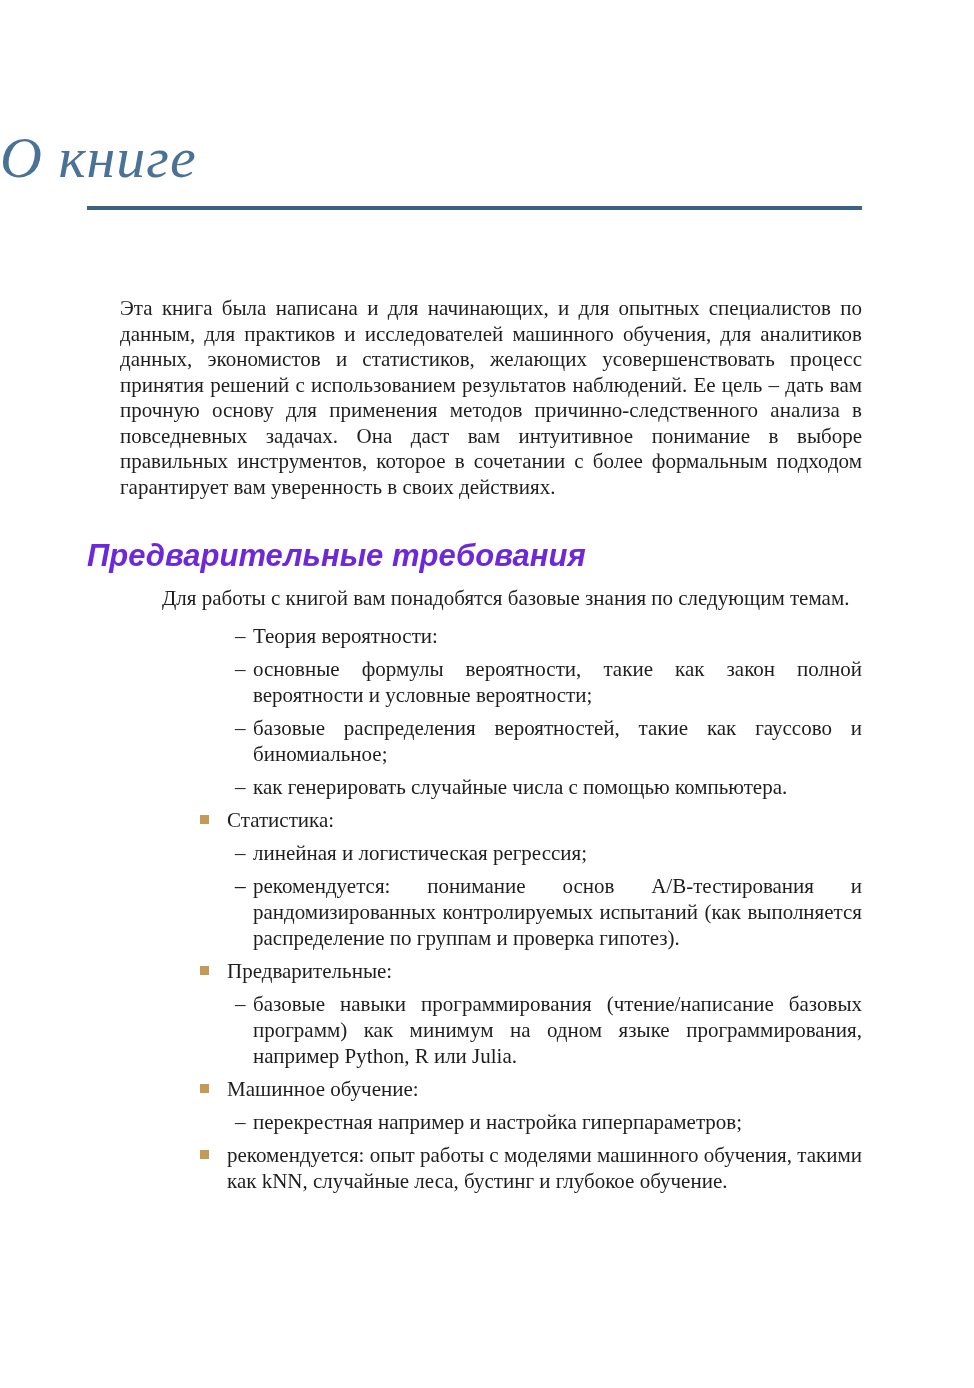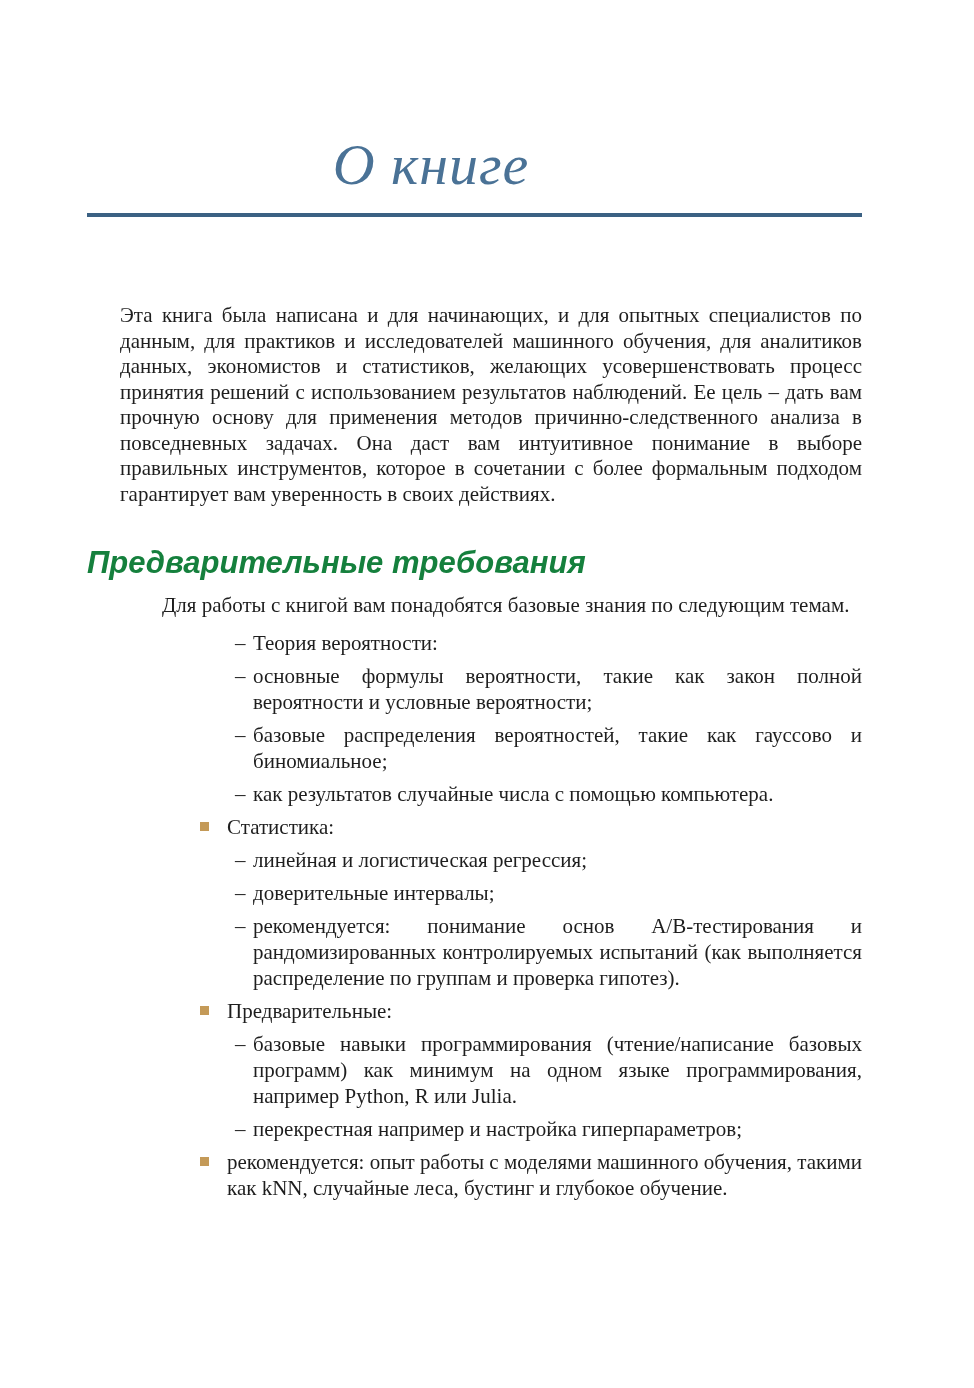--- a/index.html
+++ b/index.html
@@ -6,23 +6,23 @@
   .page {
     position: relative;
     width: 974px;
     height: 1388px;
     background: #ffffff;
     font-family: "Liberation Serif", "DejaVu Serif", serif;
     color: #1e1e1e;
     overflow: hidden;
   }
   .chapter-title {
-    margin: 7px;
+    margin: 0;
     padding: 126px 112px 0 0;
-    text-align: center;
+    text-align: left;
     font-family: "Liberation Serif", "DejaVu Serif", serif;
     font-style: italic;
     font-weight: 400;
     font-size: 58px;
     line-height: 64px;
     color: #4a7296;
     letter-spacing: 1px;
   }
   .title-rule {
     margin: 16px 112px 0 87px;
@@ -36,21 +36,21 @@
     line-height: 25.5px;
     text-align: justify;
   }
   .section-heading {
     margin: 38px 112px 0 87px;
     font-family: "Liberation Sans", "DejaVu Sans", sans-serif;
     font-style: italic;
     font-weight: bold;
     font-size: 31px;
     line-height: 36px;
-    color: #15803d;
+    color: #6d28d9;
   }
   .lead {
     margin: 12px 112px 10px 162px;
     font-size: 21px;
     line-height: 25.5px;
     text-align: justify;
   }
   .req-list {
     list-style: none;
     margin: 11px 112px 0 162px;
@@ -107,53 +107,56 @@
     <span class="item-text">основные формулы вероятности, такие как закон полной вероятности и условные вероятности;</span>
   </li>
 
   <li class="req-item level-dash">
     <span class="marker marker-dash">–</span>
     <span class="item-text">базовые распределения вероятностей, такие как гауссово и биномиальное;</span>
   </li>
 
   <li class="req-item level-dash">
     <span class="marker marker-dash">–</span>
-    <span class="item-text">как результатов случайные числа с помощью компьютера.</span>
+    <span class="item-text">как генерировать случайные числа с помощью компьютера.</span>
   </li>
 
   <li class="req-item level-square">
     <span class="marker marker-square"></span>
     <span class="item-text">Статистика:</span>
   </li>
 
   <li class="req-item level-dash">
     <span class="marker marker-dash">–</span>
     <span class="item-text">линейная и логистическая регрессия;</span>
   </li>
 
   <li class="req-item level-dash">
     <span class="marker marker-dash">–</span>
-    <span class="item-text">доверительные интервалы;</span>
   </li>
 
   <li class="req-item level-dash">
     <span class="marker marker-dash">–</span>
     <span class="item-text">рекомендуется: понимание основ A/B-тестирования и рандомизированных контролируемых испытаний (как выполняется распределение по группам и проверка гипотез).</span>
   </li>
 
   <li class="req-item level-square">
     <span class="marker marker-square"></span>
     <span class="item-text">Предварительные:</span>
   </li>
 
   <li class="req-item level-dash">
     <span class="marker marker-dash">–</span>
     <span class="item-text">базовые навыки программирования (чтение/написание базовых программ) как минимум на одном языке программирования, например Python, R или Julia.</span>
   </li>
 
+  <li class="req-item level-square">
+    <span class="marker marker-square"></span>
+    <span class="item-text">Машинное обучение:</span>
+  </li>
 
   <li class="req-item level-dash">
     <span class="marker marker-dash">–</span>
     <span class="item-text">перекрестная например и настройка гиперпараметров;</span>
   </li>
 
   <li class="req-item level-square">
     <span class="marker marker-square"></span>
     <span class="item-text">рекомендуется: опыт работы с моделями машинного обучения, такими как kNN, случайные леса, бустинг и глубокое обучение.</span>
   </li>

